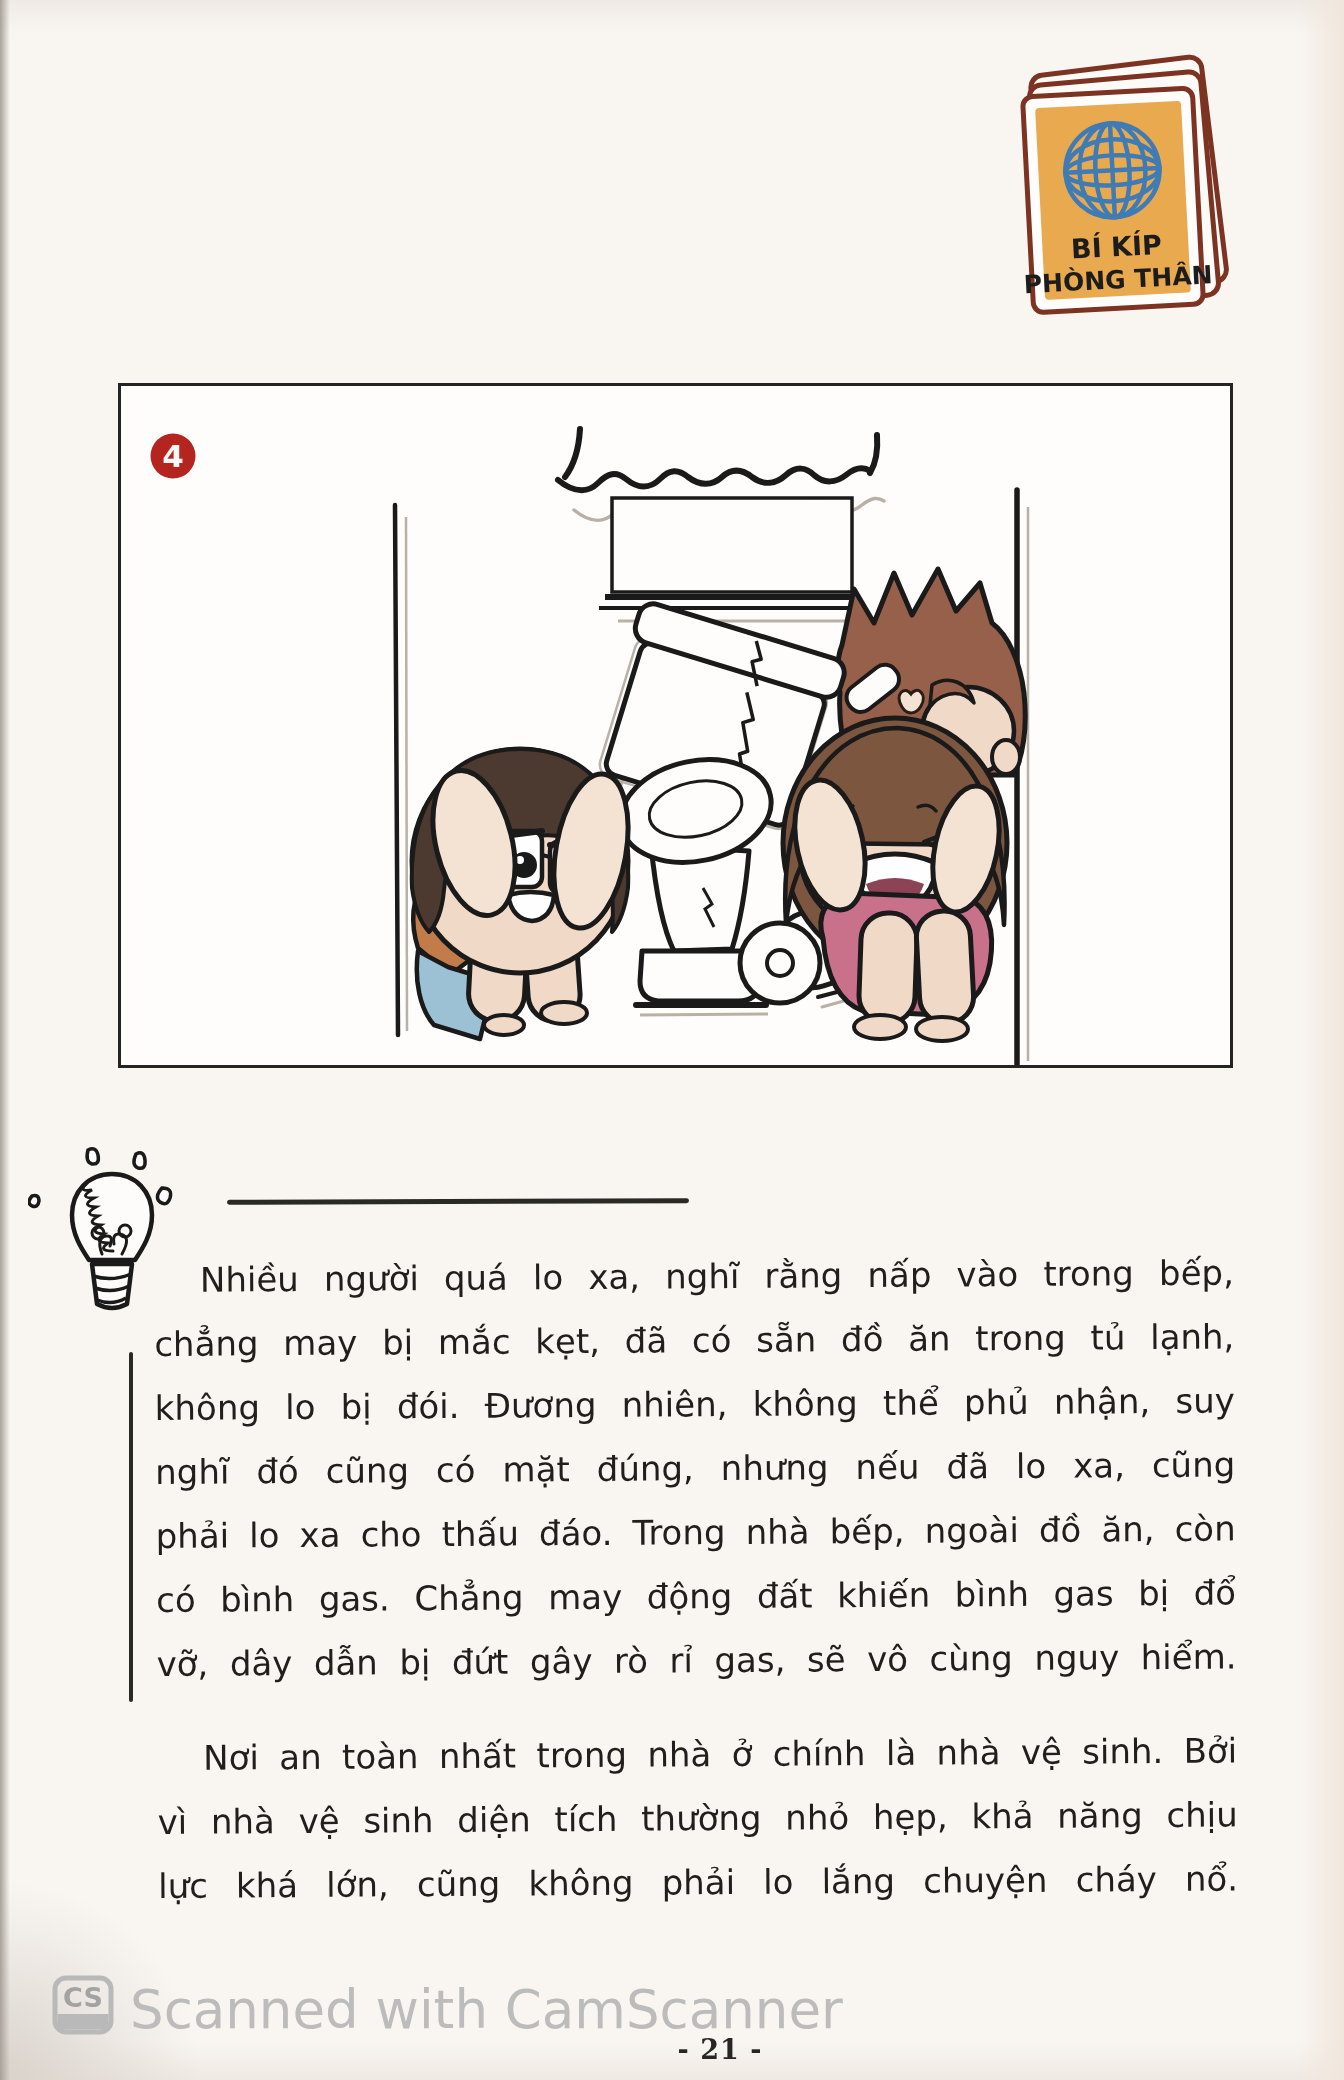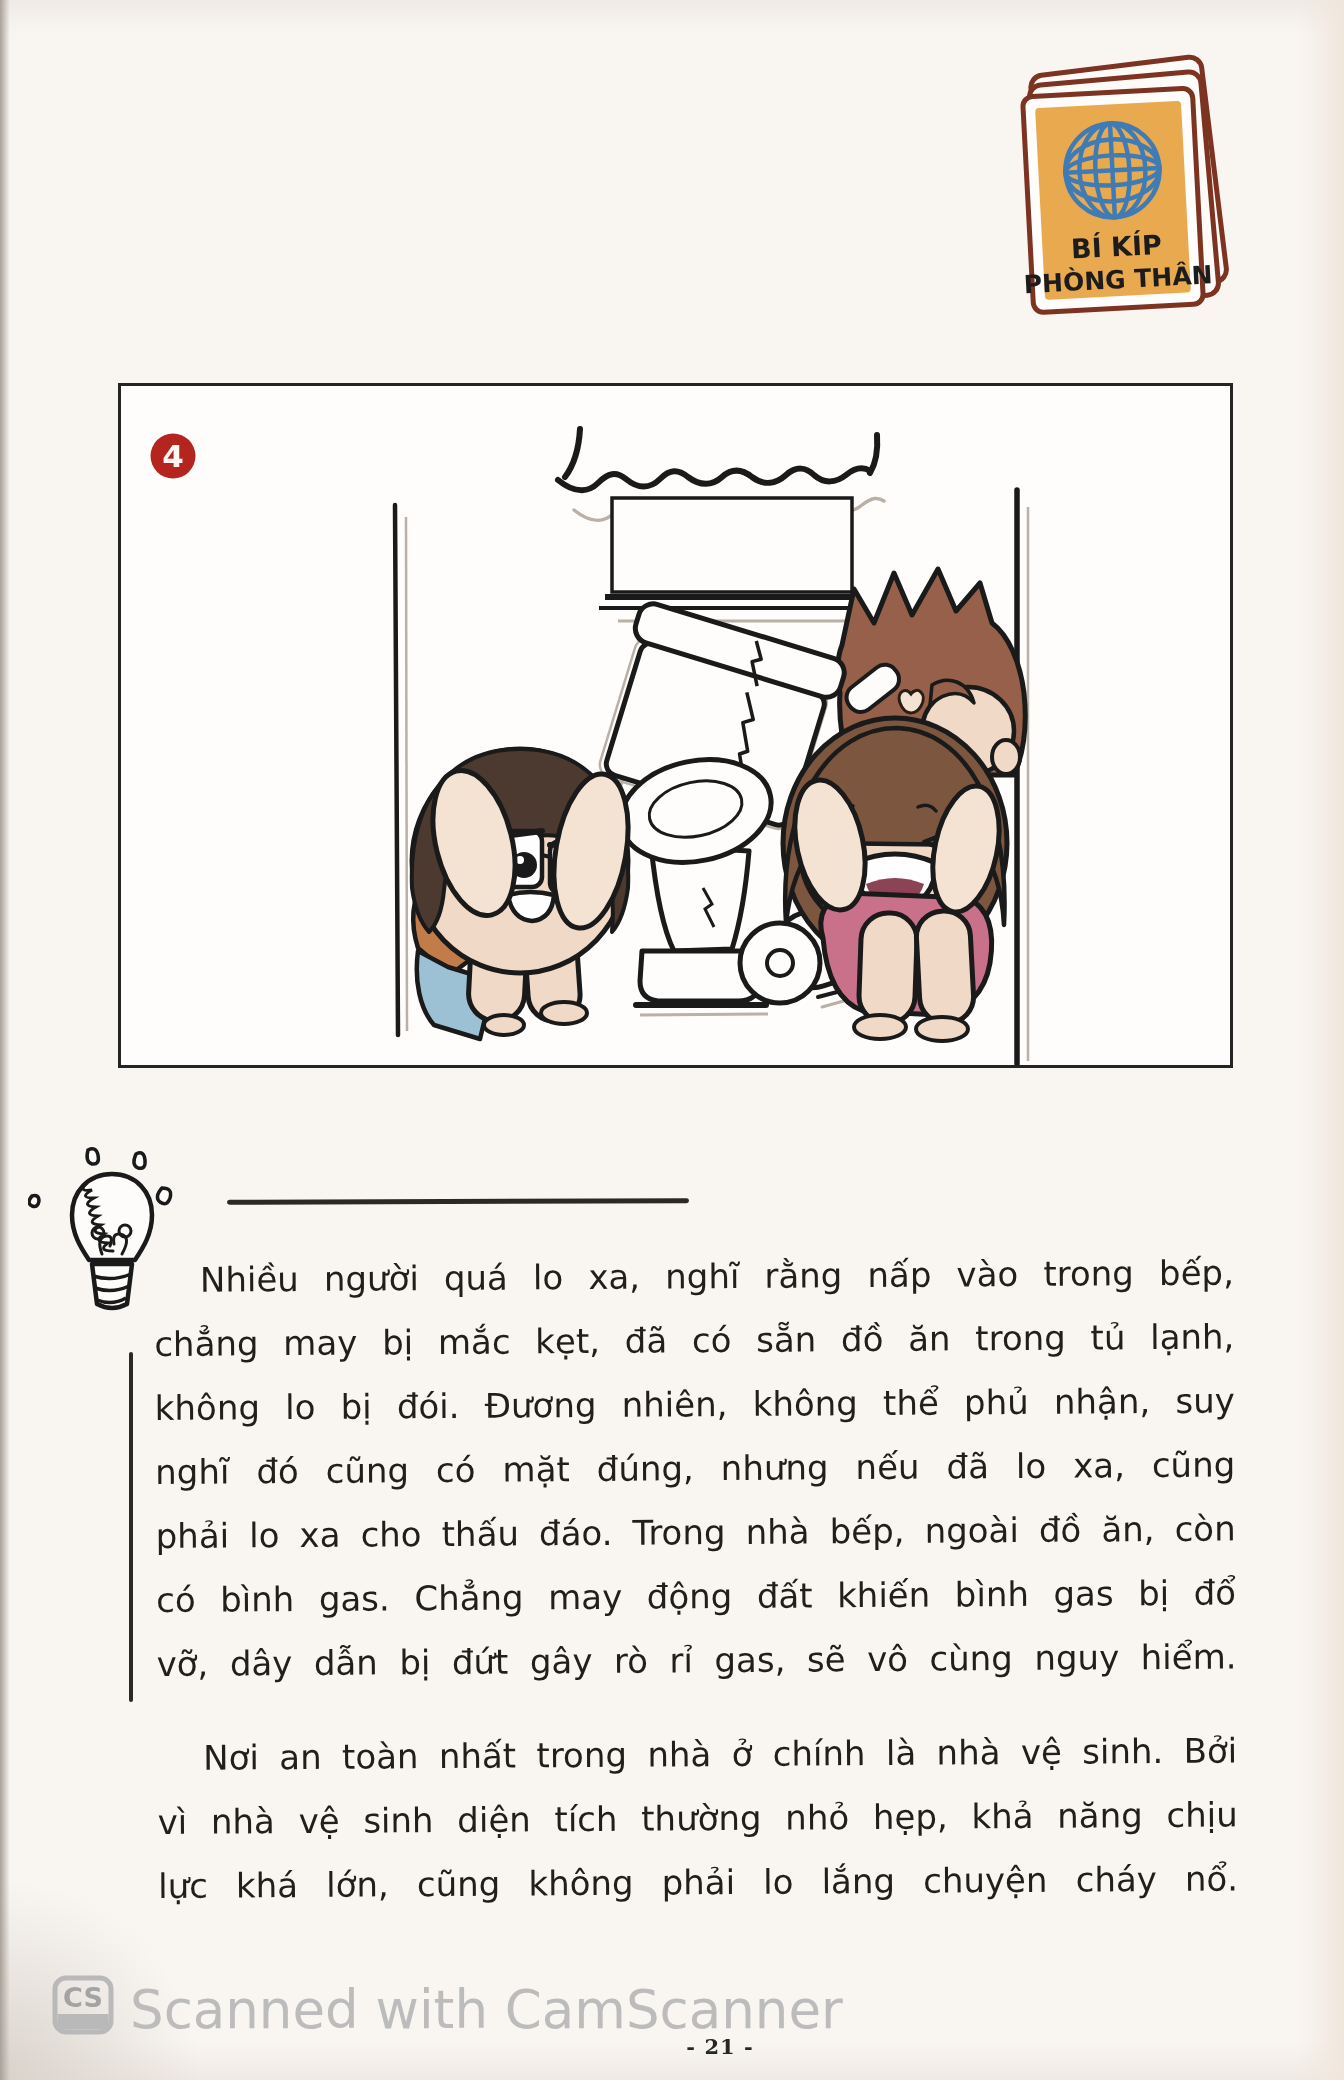--- a/index.html
+++ b/index.html
@@ -30,21 +30,21 @@
     transform:rotate(-0.4deg);transform-origin:0 50%;
   }
   .tline{text-align:justify;text-align-last:justify;height:64px;overflow:visible;}
   .indent{text-indent:46px;}
   .para2{margin-top:30px;}
   
   #wmRow{left:52px;top:1975px;width:700px;height:64px;text-decoration:underline;}
   #wmText{left:78px;top:4px;font-size:53px;color:#bcbcbc;letter-spacing:0px;position:absolute;white-space:nowrap;}
   
   #pageNum{left:640px;top:2034px;width:160px;text-align:center;
-    font-family:"DejaVu Serif",serif;font-weight:bold;font-size:21px;color:#262626;letter-spacing:1px;}
+    font-family:"DejaVu Serif",serif;font-weight:bold;font-size:27px;color:#262626;letter-spacing:1px;}
   svg text{font-family:"DejaVu Sans",sans-serif;}
 </style>
 </head>
 <body>
 
 <div class="abs" id="bookLogo">
 <svg width="250" height="290" viewBox="0 0 250 290">
   <g transform="rotate(-7 125 150)">
     <rect x="44" y="26" width="172" height="226" rx="12" fill="#fdfbf7" stroke="#7c3322" stroke-width="5"></rect>
   </g>

